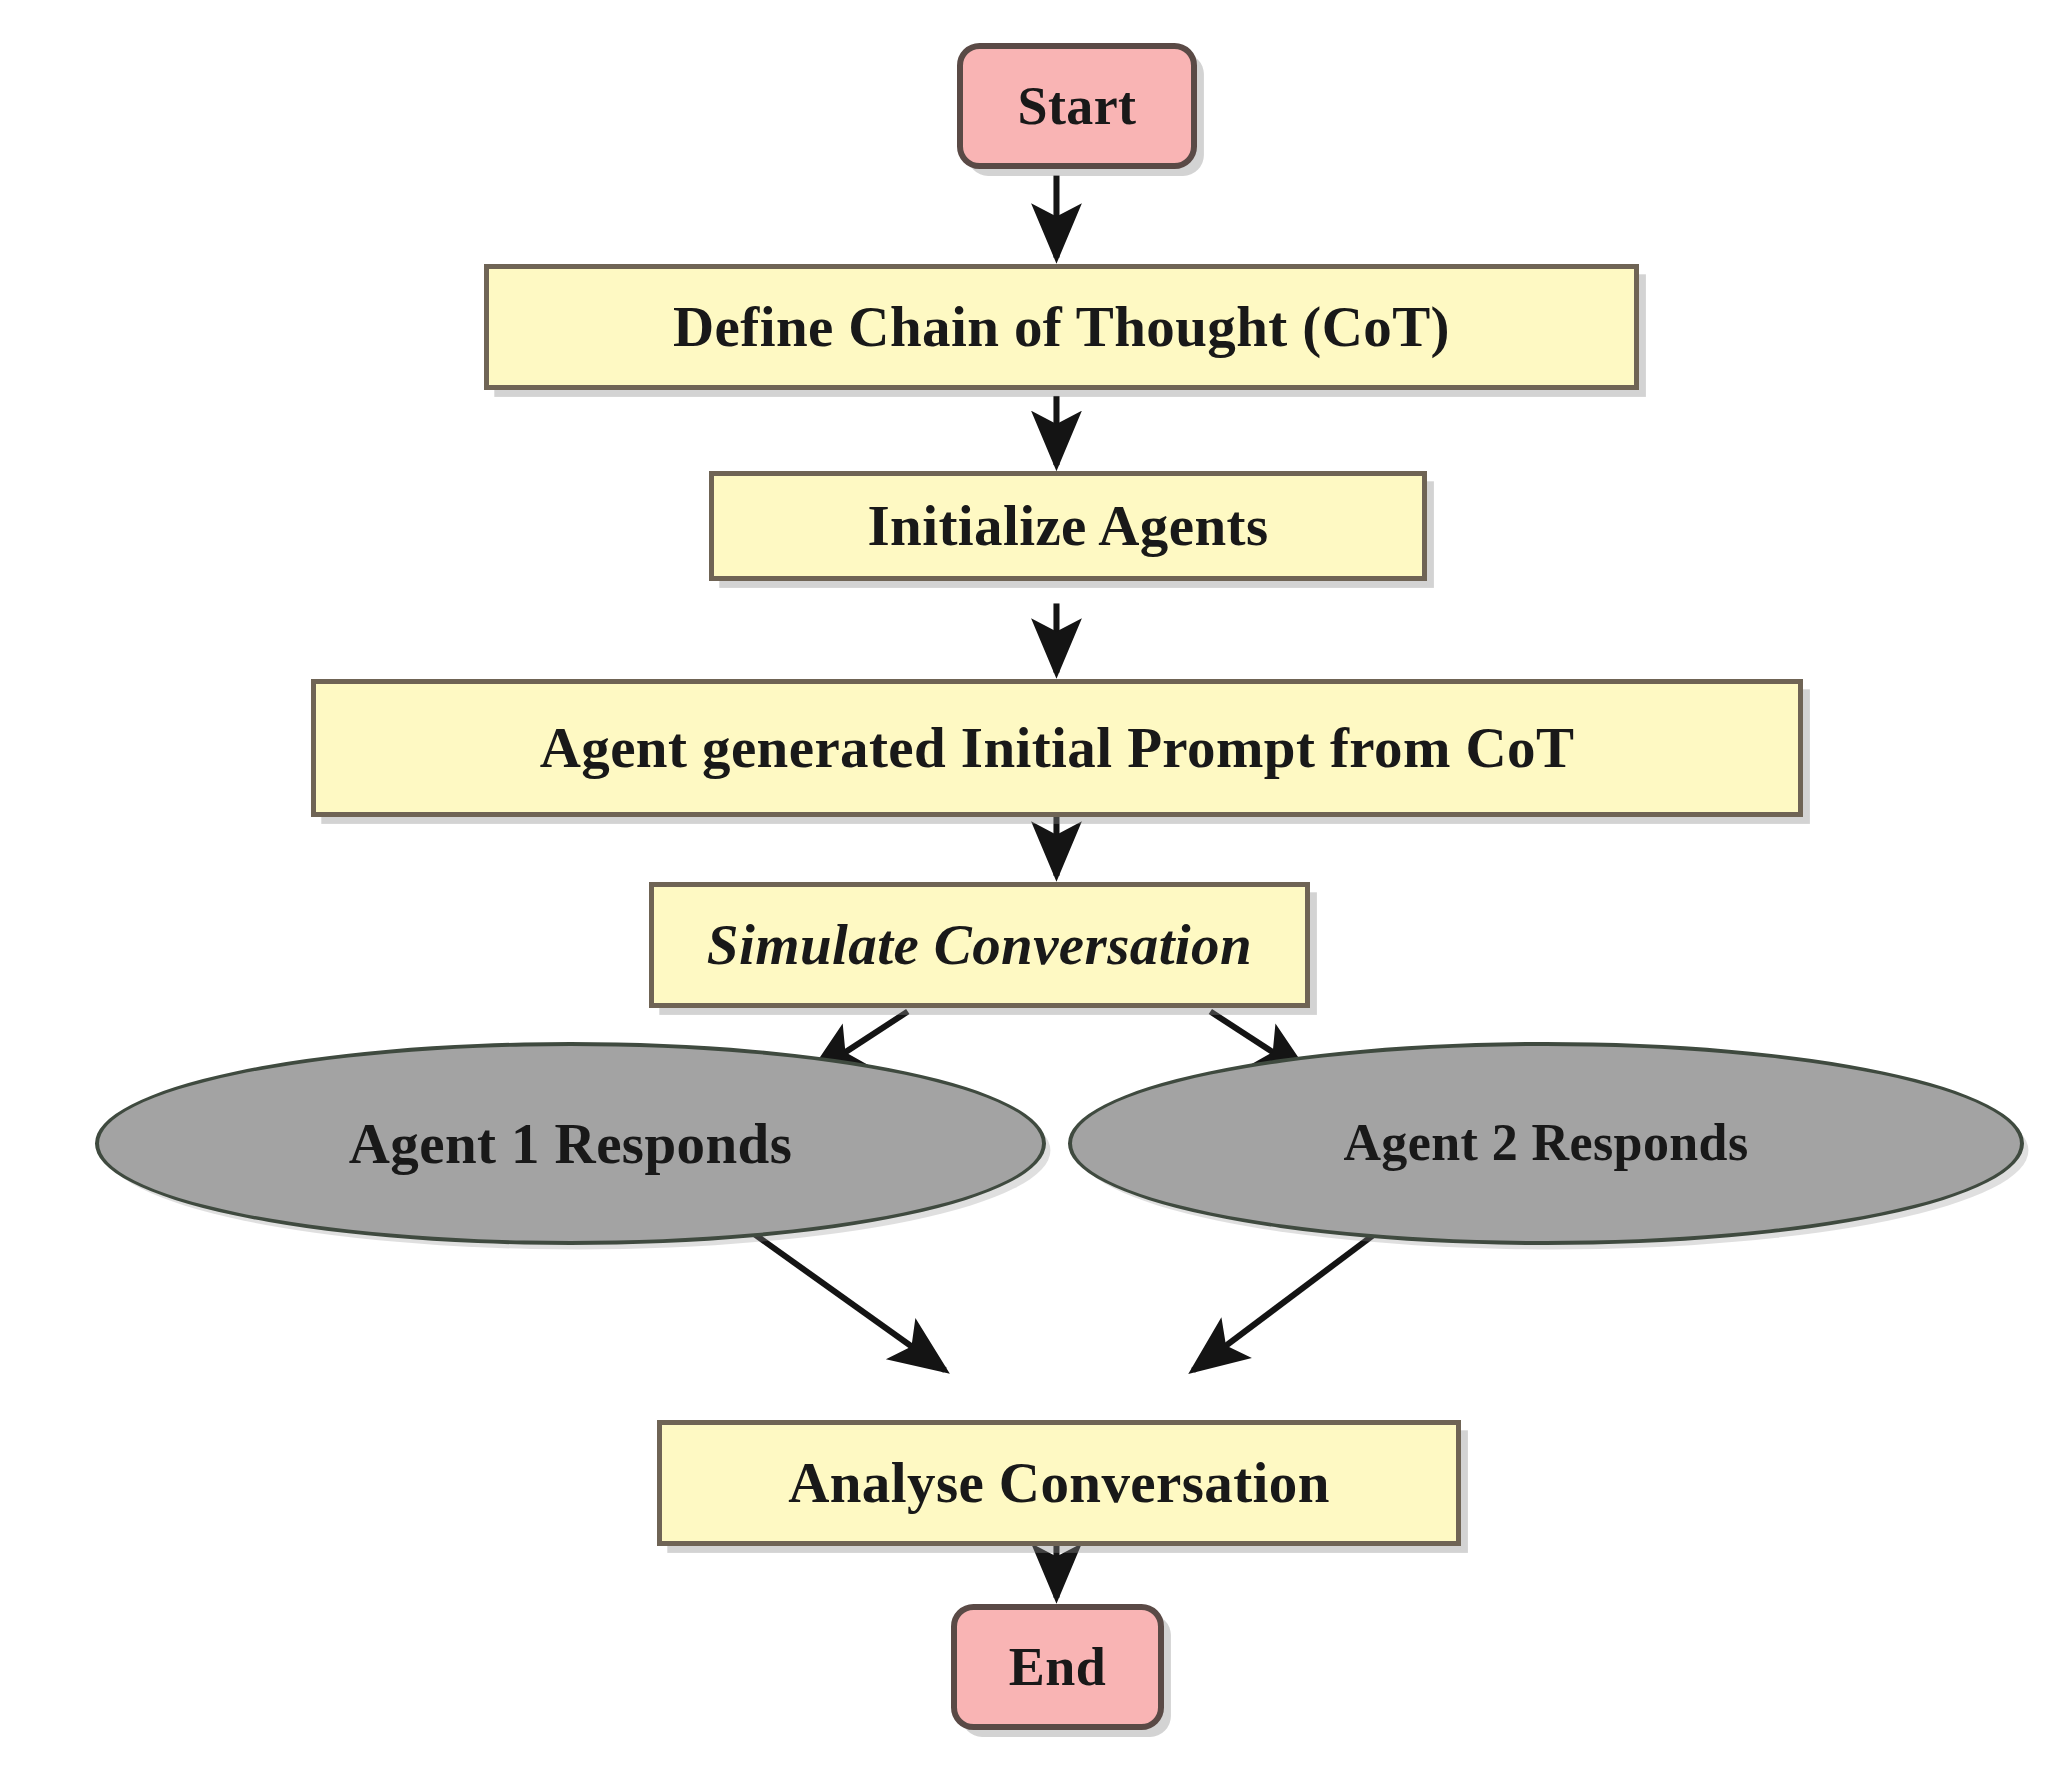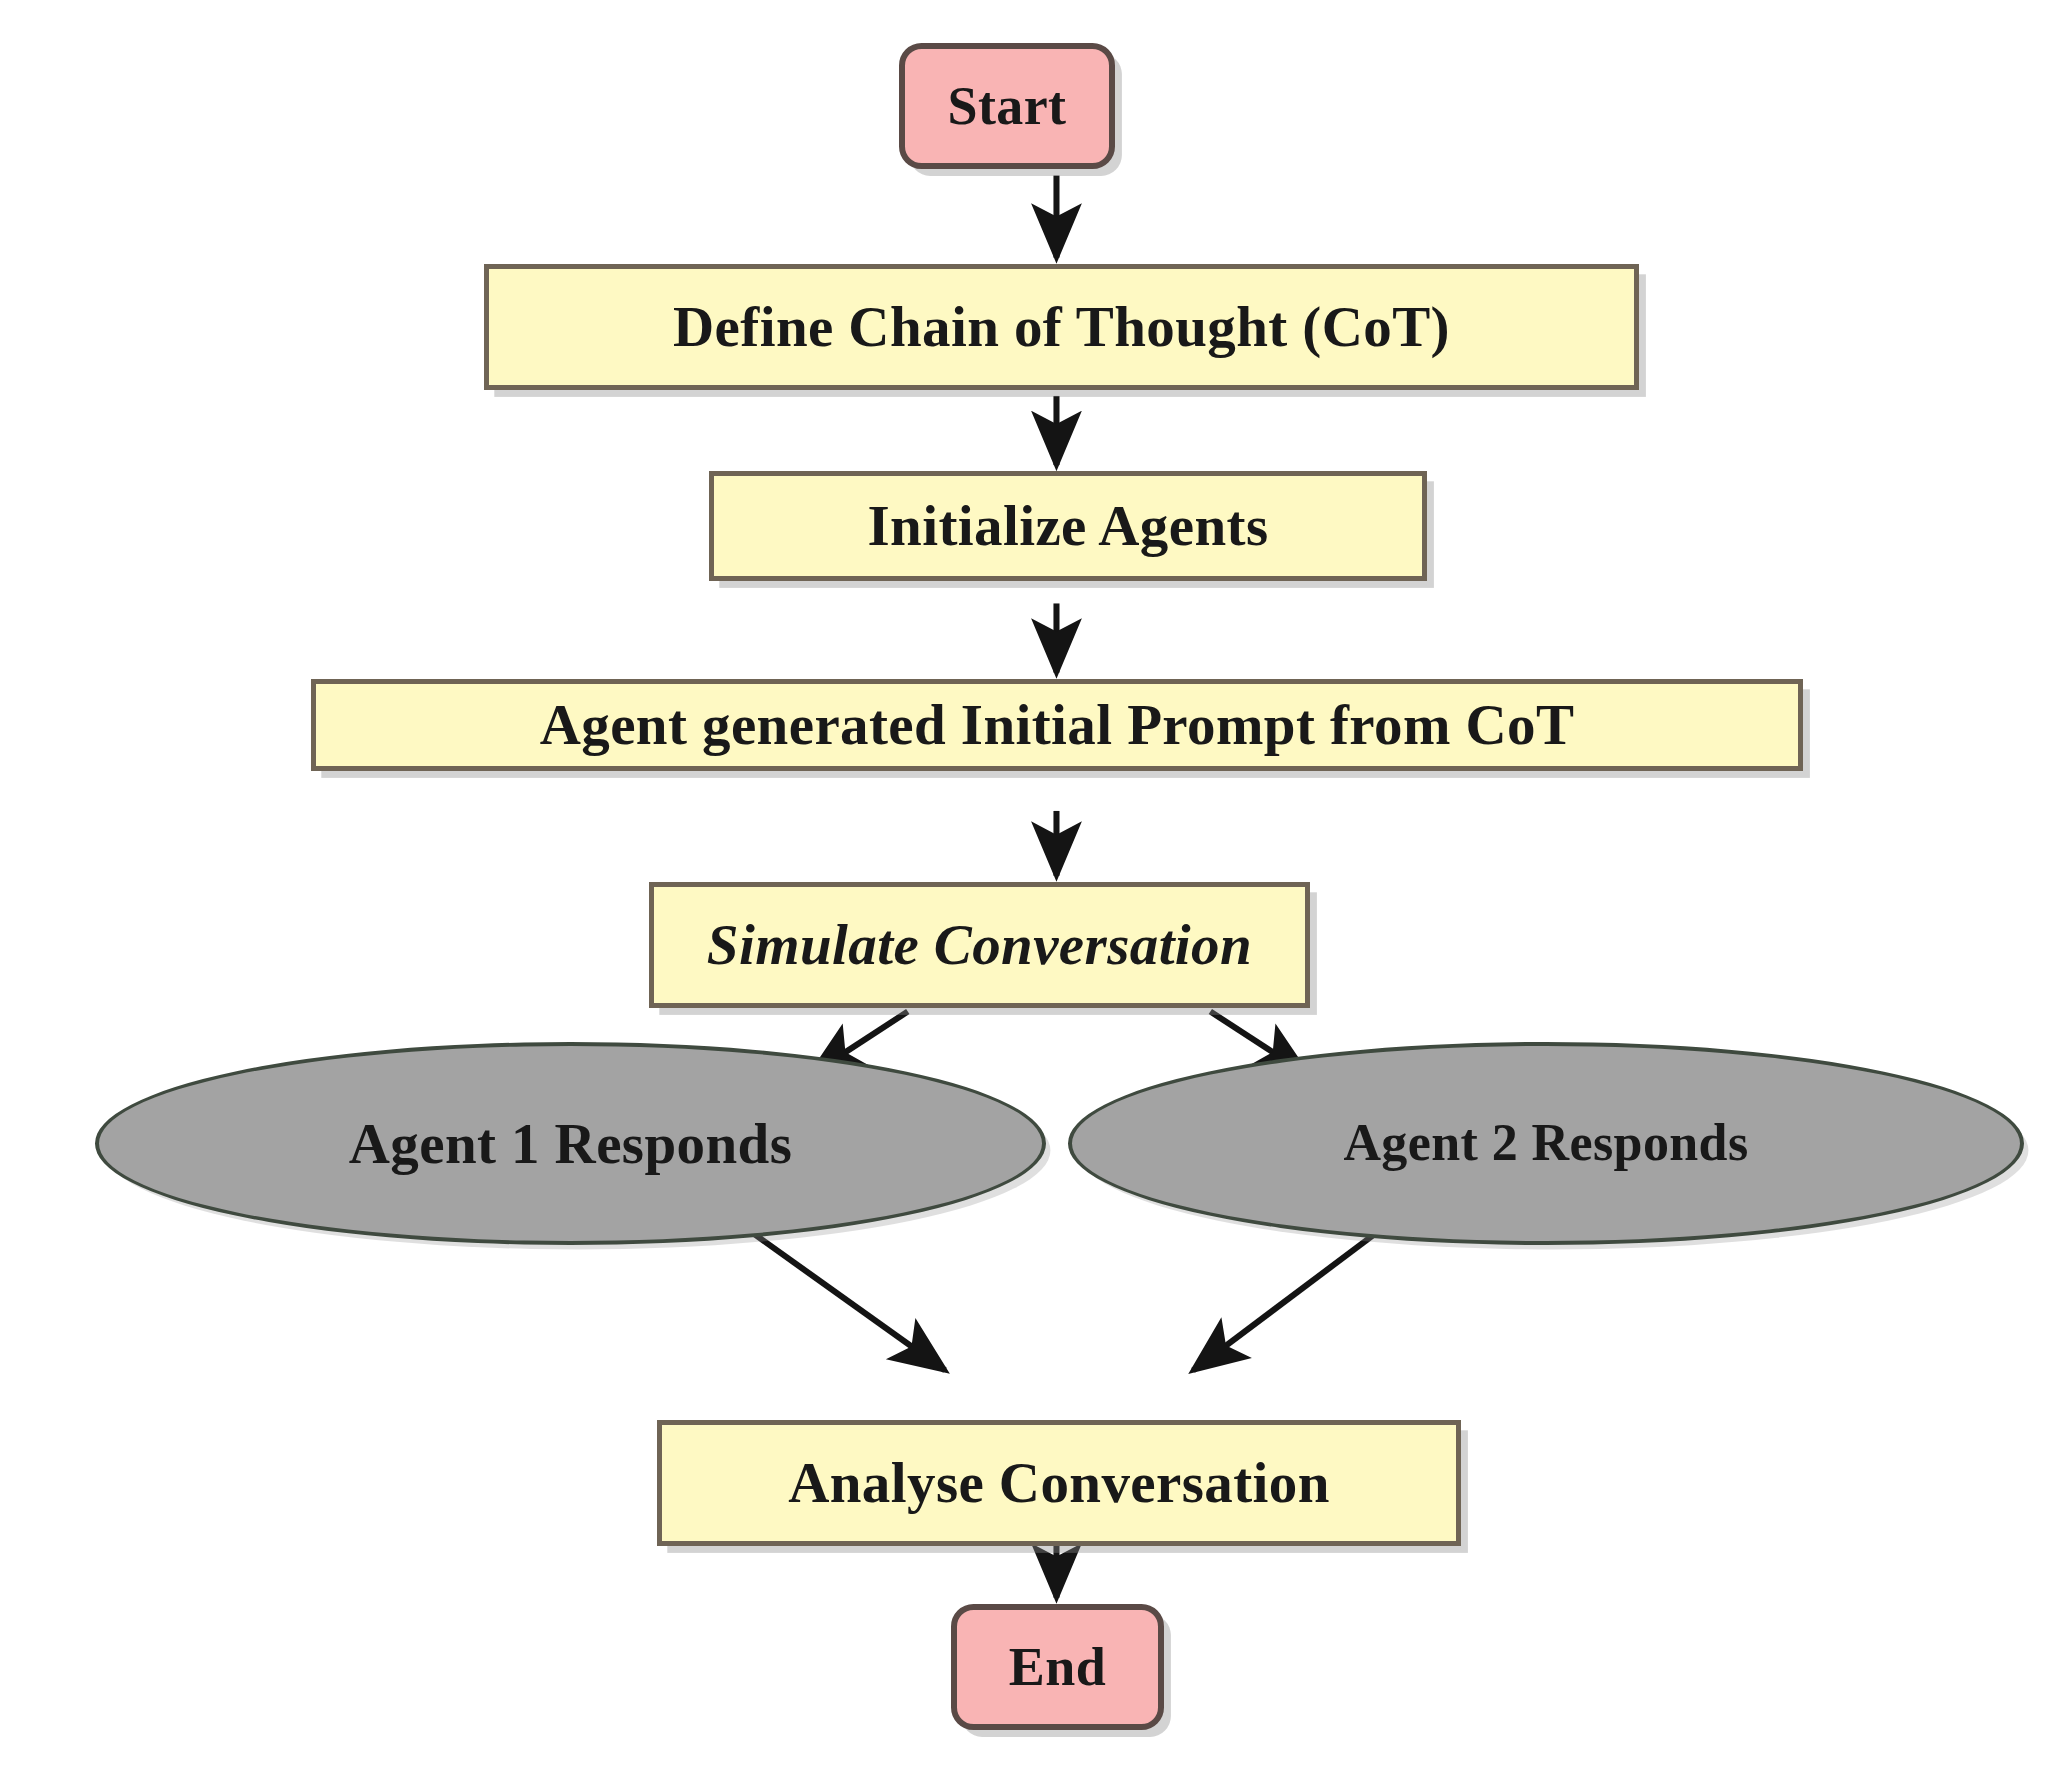--- a/index.html
+++ b/index.html
@@ -54,24 +54,24 @@
     border: 4.3px solid #3f4a3f;
     border-radius: 50%;
     box-shadow: 7px 7px 0 -2.6px rgba(150,150,150,0.30);
   }
   .lbl {
     display: block;
     font-weight: 700;
     letter-spacing: 0.4px;
   }
   
-  #n-start   { left: 899px; top: 43px;   width: 216px; height: 126px; font-size: 54px; font-family: Liberation Serif, serif; }
+  #n-start   { left: 957px; top: 43px;   width: 240px; height: 126px; font-size: 54px; font-family: Liberation Serif, serif; }
   #n-define  { left: 484px;  top: 264px;  width: 1155px; height: 126px; font-size: 57px; }
   #n-init    { left: 709px;  top: 471px;  width: 718px;  height: 110px; font-size: 57px; }
-  #n-prompt  { left: 311px;  top: 679px;  width: 1492px; height: 92px; font-size: 57px; }
+  #n-prompt  { left: 311px;  top: 679px;  width: 1492px; height: 138px; font-size: 57px; }
   #n-sim     { left: 649px;  top: 882px; width: 661px;  height: 126px; font-size: 57px; font-style: italic; }
   #n-ag1     { left: 95px;  top: 1042px; width: 951px; height: 203px; font-size: 57px; }
   #n-ag2     { left: 1068px; top: 1042px; width: 956px; height: 203px; font-size: 52px; }
   #n-analyse { left: 657px;  top: 1384px; width: 804px;  height: 126px; font-size: 57px; margin-top: 36px; }
   #n-end     { left: 951px; top: 1604px; width: 213px;  height: 126px; font-size: 54px; }
 </style>
 </head>
 <body>
 
 <div id="canvas">

